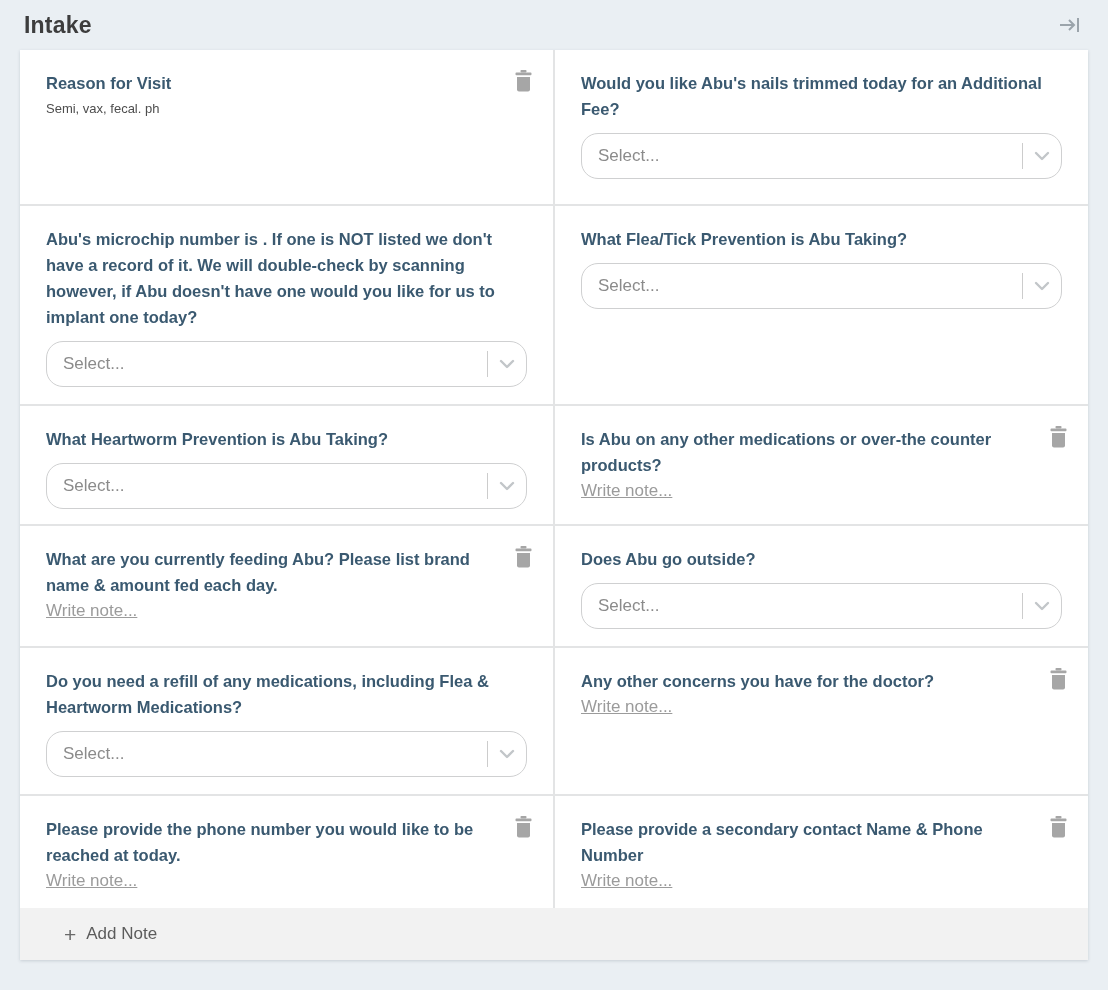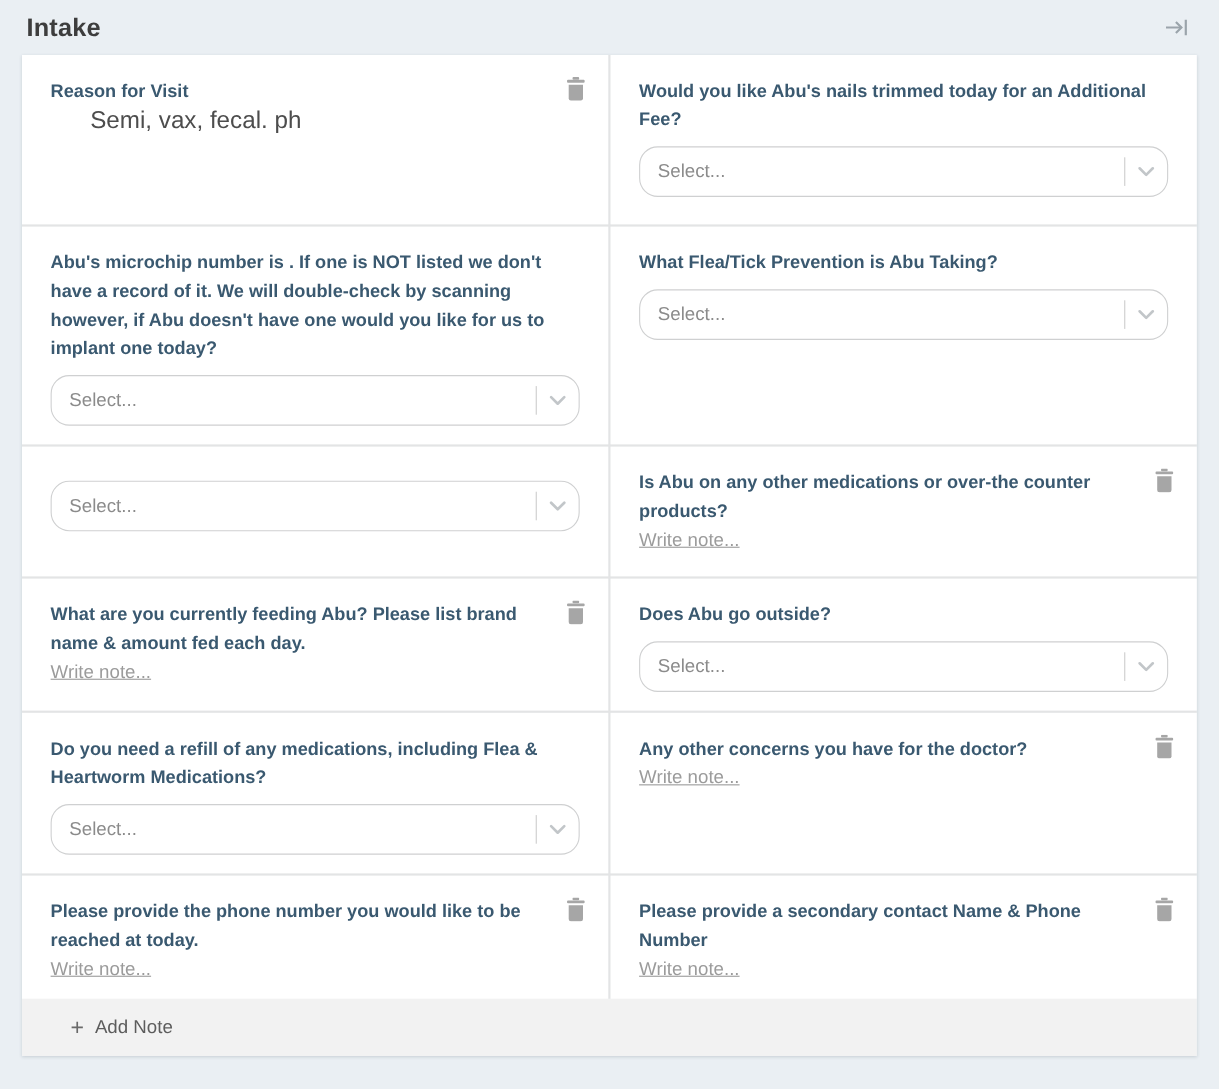--- a/index.html
+++ b/index.html
@@ -38,21 +38,21 @@
     position: relative;
     padding: 20px 26px 16px 26px;
     overflow: hidden;
   }
   .q-label {
     font-size: 16.5px; font-weight: 600; color: #3a5970;
     line-height: 26px;
   }
   .card.has-trash .q-label { padding-right: 30px; }
   .answer-text {
-    font-size: 22px; color: #4d4d4d; line-height: 26px; margin-left: 36px;
+    font-size: 13px; color: #4d4d4d; line-height: 26px;
   }
   .note-placeholder {
     font-size: 17px; color: #9b9b9b; line-height: 26px; cursor: text; text-decoration: underline;
   }
   .select-box {
     margin-top: 11px;
     height: 46px;
     border: 1px solid #cfd0d1;
     border-radius: 17px;
     background: #fff;
@@ -153,20 +153,21 @@
             <span class="select-value">Select...</span>
             <span class="select-sep"></span>
             <span class="select-chevron">
               <svg width="16" height="10" viewBox="0 0 16 10" fill="none">
                 <polyline points="2,2 8,8 14,2" stroke="#c2c6c9" stroke-width="2.4" stroke-linecap="round" stroke-linejoin="round"></polyline>
               </svg>
             </span>
           </div>
         </div>
         <div class="card">
+          <div class="q-label">What Heartworm Prevention is Abu Taking?</div>
           <div class="select-box">
             <span class="select-value">Select...</span>
             <span class="select-sep"></span>
             <span class="select-chevron">
               <svg width="16" height="10" viewBox="0 0 16 10" fill="none">
                 <polyline points="2,2 8,8 14,2" stroke="#c2c6c9" stroke-width="2.4" stroke-linecap="round" stroke-linejoin="round"></polyline>
               </svg>
             </span>
           </div>
         </div>

